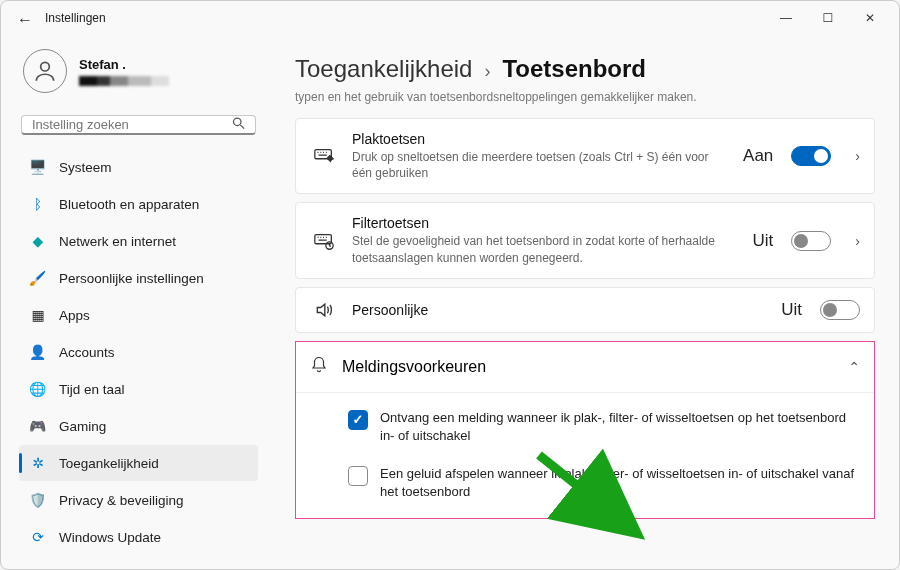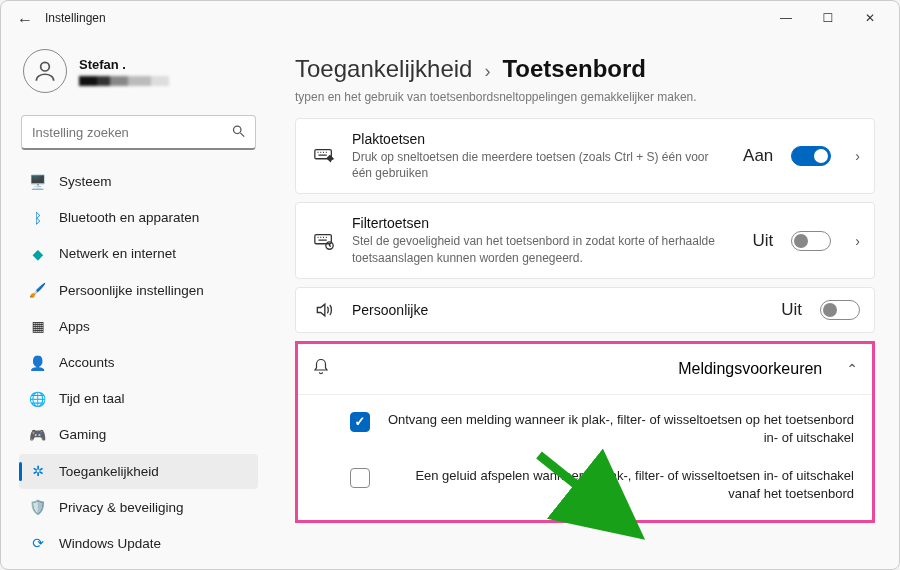--- a/index.html
+++ b/index.html
@@ -11,21 +11,21 @@
   .titlebar .spacer { flex: 1; }
   .titlebar .winbtn { width: 42px; height: 28px; text-align: center; line-height: 28px; font-size: 12px; color: #333; cursor: pointer; }
   .body { flex: 1; display: flex; overflow: hidden; }
   .sidebar { width: 270px; padding: 8px 12px 8px 18px; display: flex; flex-direction: column; border-right: 1px solid transparent; }
   .user { display: flex; align-items: center; gap: 12px; padding: 6px 4px 14px 4px; }
   .avatar { width: 44px; height: 44px; border: 1.5px solid #888; border-radius: 50%; display: flex; align-items: center; justify-content: center; }
   .avatar svg { width: 26px; height: 26px; }
   .username { font-size: 13px; font-weight: 600; color: #111; }
   .usersub { width: 90px; height: 10px; margin-top: 4px; background: linear-gradient(90deg,#111 0 20%,#333 20% 35%,#888 35% 55%,#bbb 55% 80%,#ddd 80% 100%); filter: blur(1.5px); }
   .searchwrap { position: relative; margin: 8px 2px 14px 2px; }
-  .search { width: 100%; height: 35px; border: 1px solid #c8c8c8; border-bottom: 2px solid #888; border-radius: 4px; padding: 0 34px 0 10px; font-size: 13px; background: #fff; }
+  .search { width: 100%; height: 20px; border: 1px solid #c8c8c8; border-bottom: 2px solid #888; border-radius: 4px; padding: 0 34px 0 10px; font-size: 13px; background: #fff; }
   .searchicon { position: absolute; right: 10px; top: 50%; transform: translateY(-50%); color: #555; }
   .nav { display: flex; flex-direction: column; gap: 1px; overflow-y: auto; }
   .navitem { display: flex; align-items: center; gap: 12px; height: 36px; padding: 0 10px; border-radius: 4px; font-size: 13.5px; color: #222; cursor: pointer; position: relative; }
   .navitem.active { background: #ececec; }
   .navitem.active::before { content:""; position:absolute; left:0; top:8px; bottom:8px; width:3px; background:#0067c0; border-radius:2px; }
   .navicon { width: 18px; display:flex; justify-content:center; font-size:14px; }
   .main { flex: 1; padding: 0 24px 12px 24px; overflow-y: auto; position: relative; }
   .crumbs { display: flex; align-items: baseline; gap: 12px; padding: 20px 0 6px 0; }
   .crumb-parent { font-size: 24px; font-weight: 400; color: #333; }
   .crumb-sep { color: #666; font-size: 18px; }
@@ -37,21 +37,21 @@
   .card .ctext { flex: 1; }
   .card .ctitle { font-size: 14px; color: #111; }
   .card .csub { font-size: 12px; color: #666; margin-top: 2px; line-height: 1.35; }
   .state { font-size: 17px; color: #222; margin-right: 4px; }
   .toggle { width: 40px; height: 20px; border-radius: 10px; position: relative; border:1px solid #888; }
   .toggle.on { background:#0067c0; border-color:#0067c0; }
   .toggle.on::after { content:""; position:absolute; right:2px; top:2px; width:14px; height:14px; border-radius:50%; background:#fff; }
   .toggle.off { background:#fff; }
   .toggle.off::after { content:""; position:absolute; left:2px; top:2px; width:14px; height:14px; border-radius:50%; background:#888; }
   .chev { color:#555; margin-left:10px; font-size:14px; }
-  .expander { background:#fff; border:3px solid #ec4899; border-radius:0; margin-bottom:2px;text-align:right; }
+  .expander { background:#fff; border:1px solid #ec4899; border-radius:0; margin-bottom:2px; }
   .expander-head { display:flex; align-items:center; padding:14px; gap:14px; cursor:pointer; }
   .expander-body { border-top:1px solid #eee; padding: 6px 14px 6px 48px; }
   .optrow { display:flex; align-items:flex-start; gap:12px; padding:10px 4px; }
   .checkbox { width:20px; height:20px; border:1.5px solid #888; border-radius:4px; flex-shrink:0; display:flex; align-items:center; justify-content:center; margin-top:1px; }
   .checkbox.checked { background:#0067c0; border-color:#0067c0; }
   .checkbox.checked::after { content:"✓"; color:#fff; font-size:13px; font-weight:bold; }
   .opttext { font-size:13px; color:#222; line-height:1.4; }
   .arrow-annot { position:absolute; left:258px; top:410px; pointer-events:none; }
   .ic-blue{color:#0078d4;} .ic-orange{color:#e07b00;} .ic-teal{color:#00a3a3;}
 </style>

